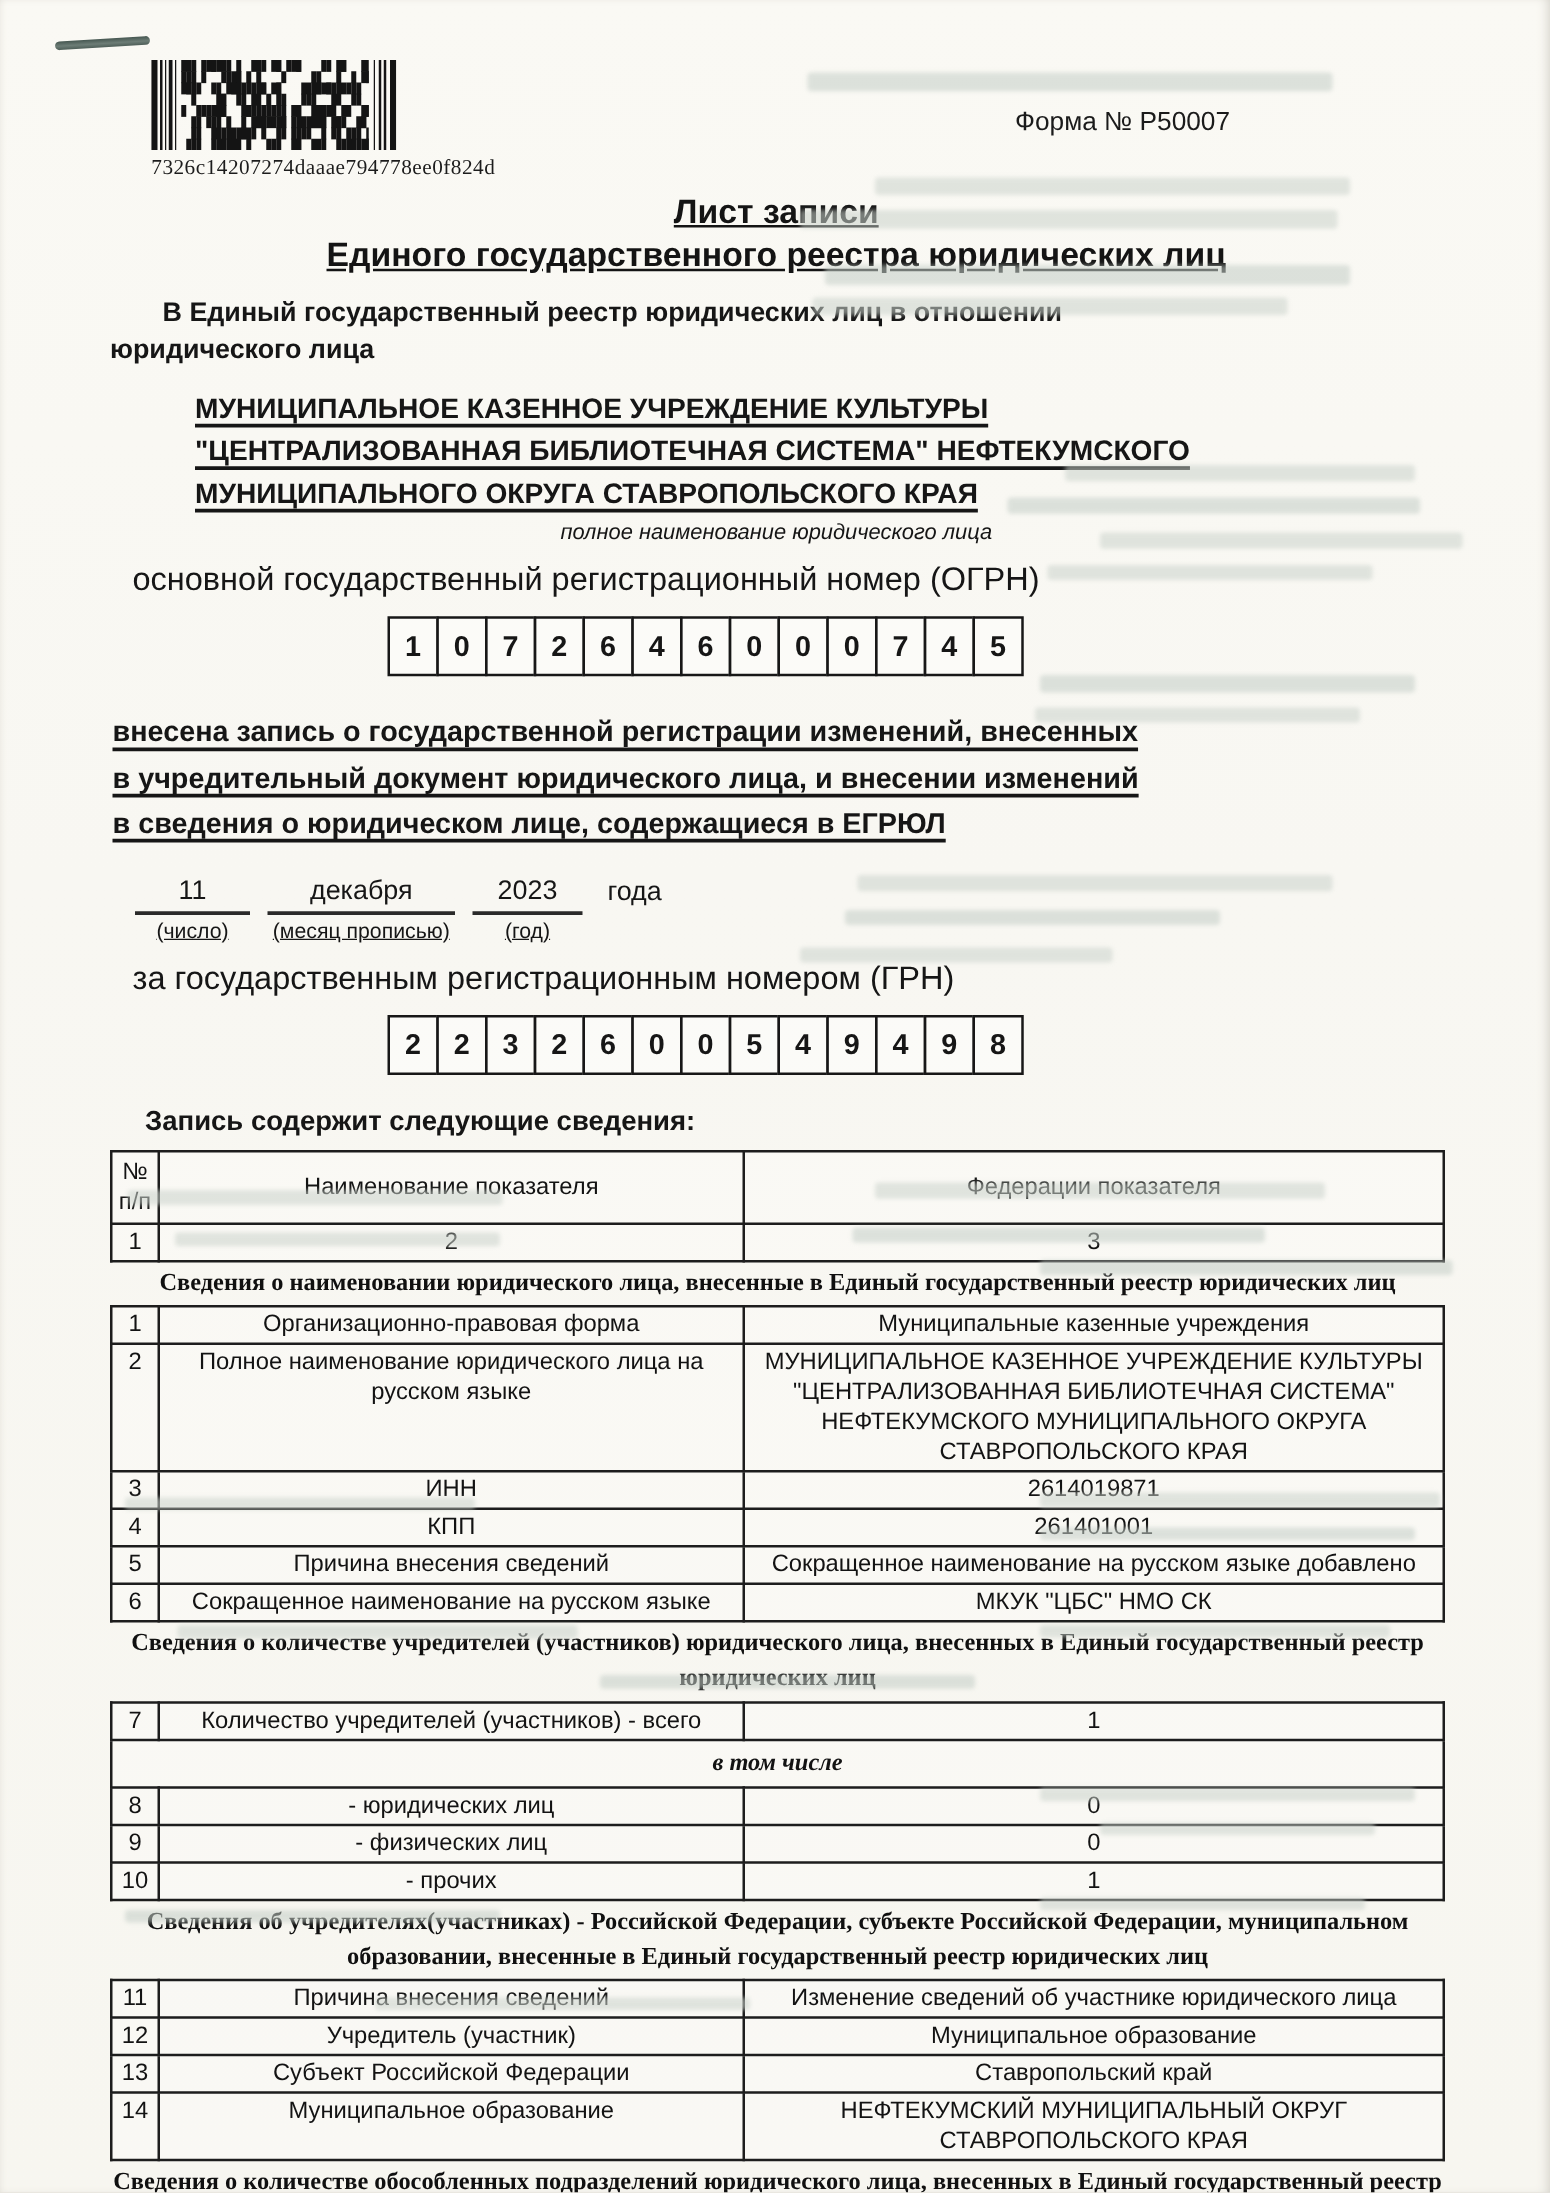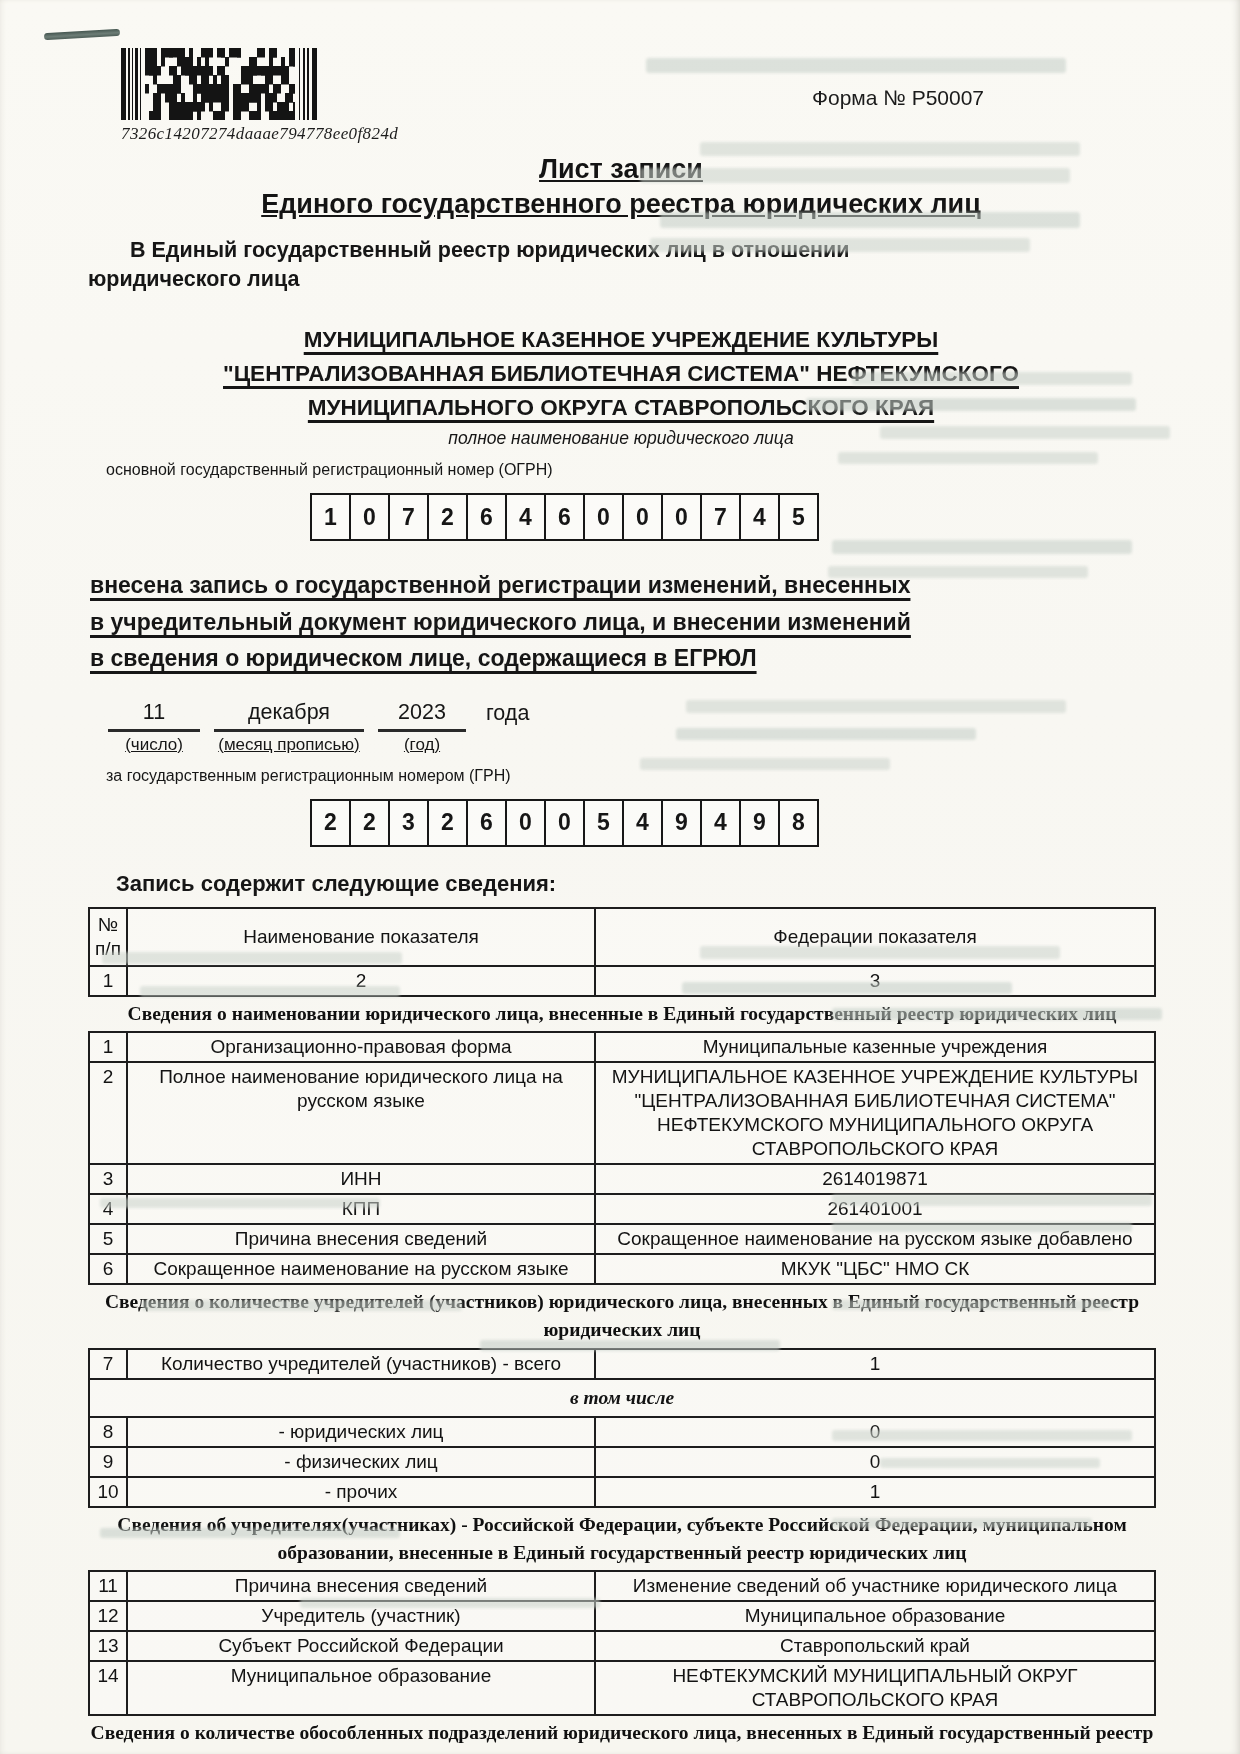--- a/index.html
+++ b/index.html
@@ -10,37 +10,37 @@
     font-family:"Liberation Sans","DejaVu Sans",sans-serif;
     box-shadow:inset -6px 0 10px -6px #c9c6be, inset 4px 0 8px -6px #d8d5cd;
   }
   .pen-mark{
     position:absolute;left:44px;top:31px;width:76px;height:7px;border-radius:4px;
     background:linear-gradient(180deg,#31443e,#5d6f68 55%,#3a4c46);
     transform:rotate(-3.5deg);opacity:.9;
   }
   .artifact{position:absolute;border-radius:3px;filter:blur(1.6px);}
   .header{position:relative;height:150px;}
-  .barcode-wrap{position:absolute;left:121px;top:48px;font-style:italic;}
+  .barcode-wrap{position:absolute;left:121px;top:48px;}
   .barcode-wrap svg{display:block;width:196px;height:72px;fill:#141414;}
   .barcode-text{
     margin-top:4px;font-family:"Liberation Serif","DejaVu Serif",serif;
     font-size:17px;letter-spacing:.4px;color:#1c1c1c;
   }
   .form-label{position:absolute;left:812px;top:86px;font-size:21px;color:#1b1b1b;}
   .content{padding:0 86px 0 88px;}
   .title{margin:4px 0 0 0;text-align:center;font-size:27px;font-weight:bold;color:#141414;text-decoration:underline;}
   .intro{margin:16px 0 0 0;max-width:905px;font-size:21.5px;line-height:1.35;text-indent:42px;font-weight:bold;}
-  .org-name{margin:29px auto 0 auto;max-width:930px;text-align:center;}
+  .org-name{margin:16px auto 0 auto;max-width:930px;text-align:left;}
   .org-name .line{
     font-size:22.5px;font-weight:bold;line-height:1.5;
     text-decoration:underline;text-decoration-thickness:2.5px;text-underline-offset:5px;
   }
   .org-caption{margin-top:4px;text-align:center;font-style:italic;font-size:17.5px;}
-  .num-label{margin:12px 0 0 18px;font-size:16px;}
+  .num-label{margin:12px 0 0 18px;font-size:26px;}
   .digits{display:flex;margin:14px 0 0 222px;width:fit-content;}
   .digit{
     width:37px;height:44px;border:2px solid #171717;margin-left:-2px;
     display:flex;align-items:center;justify-content:center;
     font-size:23px;font-weight:bold;background:rgba(255,255,255,.45);
   }
   .digit:first-child{margin-left:0;}
   .statement{margin:26px 0 0 2px;max-width:960px;}
   .statement .line{
     font-size:23px;font-weight:bold;line-height:1.58;

